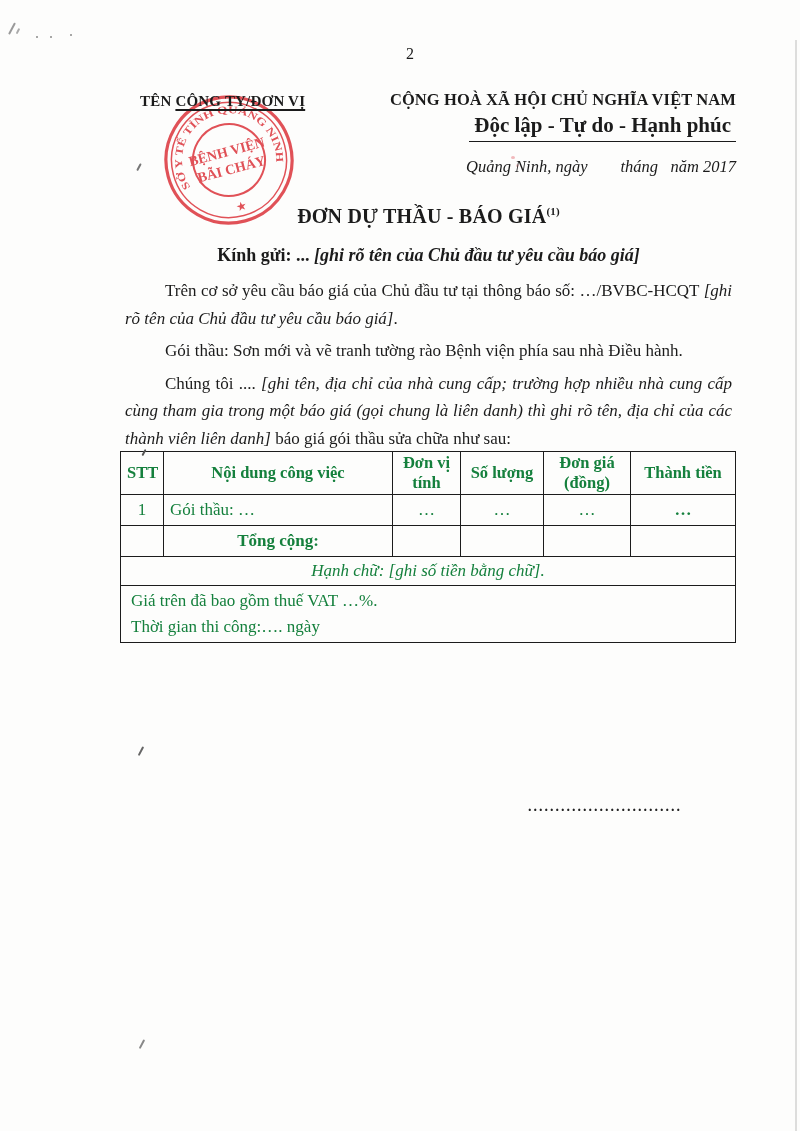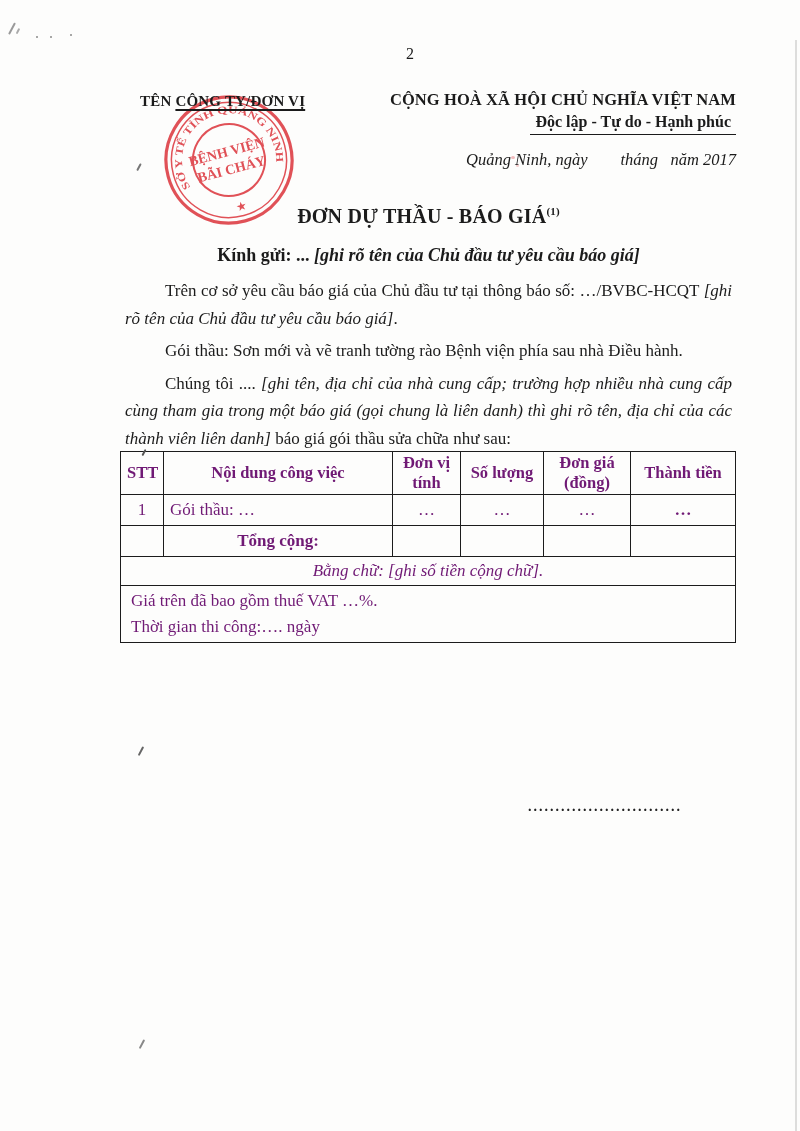--- a/index.html
+++ b/index.html
@@ -44,21 +44,21 @@
     width: 368px; text-align: right;
     z-index: 3;
   }
   .national-title {
     font-size: 16.5px; font-weight: bold;
     letter-spacing: 0.1px; white-space: nowrap;
   }
   .motto-wrap { margin-top: 3px; }
   .motto {
     display: inline-block;
-    font-size: 16px; font-weight: bold;
+    font-size: 21px; font-weight: bold;
     padding: 0 5px 3px 5px;
     border-bottom: 1.6px solid #1b1b1b;
     white-space: pre;
   }
   .date-line {
     margin-top: 15px;
     font-size: 16.5px; font-style: italic;
     white-space: pre;
   }
   
@@ -94,21 +94,21 @@
     text-align: justify;
   }
   .paragraphs p { margin: 5px; text-indent: 40px; }
   .paragraphs p + p { margin-top: 1px; }
   .paragraphs .it { font-style: italic; }
   
   .quote-table {
     position: absolute; top: 451px; left: 120px;
     border-collapse: collapse;
     width: 616px; table-layout: fixed;
-    font-size: 17px; color: #701a75;
+    font-size: 17px; color: #15803d;
   }
   .quote-table th, .quote-table td {
     border: 1.7px solid #1c1c1c;
     padding: 1px 6px;
     overflow: hidden;
   }
   .quote-table th {
     font-size: 16.5px; font-weight: bold;
     text-align: center; vertical-align: middle;
     height: 39px; line-height: 1.2;
@@ -218,21 +218,21 @@
     </tr>
     <tr class="row-total">
       <td></td>
       <td class="cell-total">Tổng cộng:</td>
       <td></td>
       <td></td>
       <td></td>
       <td></td>
     </tr>
     <tr class="row-words">
-      <td colspan="6">Bằng chữ: [ghi số tiền cộng chữ].</td>
+      <td colspan="6">Hạnh chữ: [ghi số tiền bằng chữ].</td>
     </tr>
     <tr class="row-notes">
       <td colspan="6">
         <div>Giá trên đã bao gồm thuế VAT …%.</div>
         <div>Thời gian thi công:…. ngày</div>
       </td>
     </tr>
   </tbody>
     </table>
 

